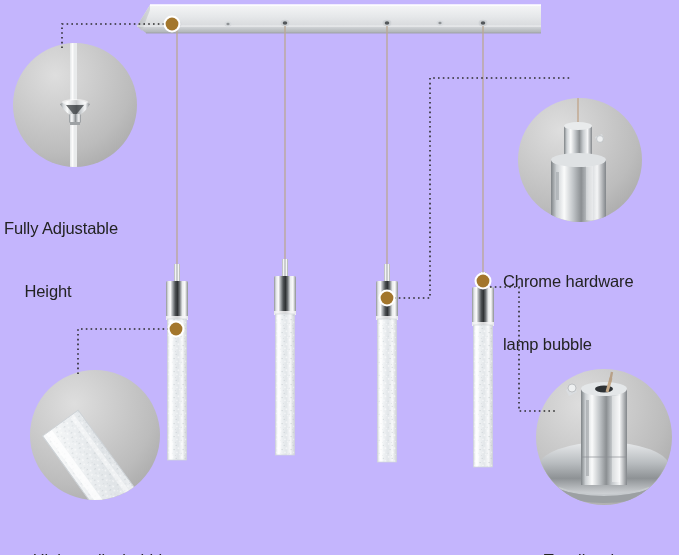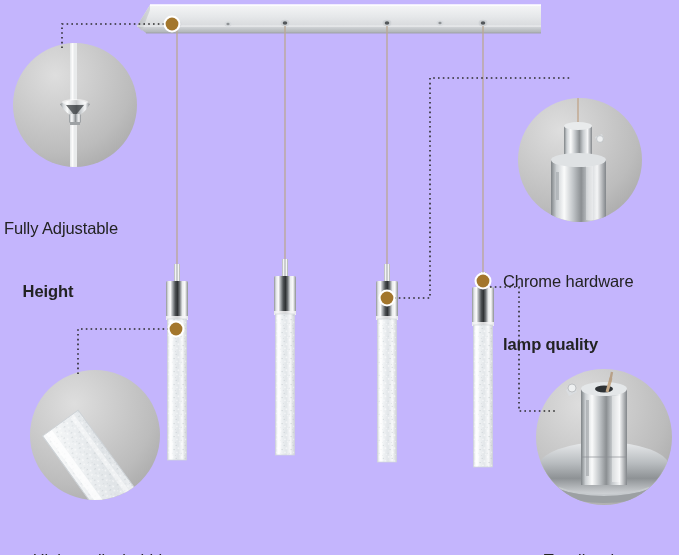--- a/index.html
+++ b/index.html
@@ -21,21 +21,21 @@
   
   .label{
     position:absolute;
     color:#232323;
     font-size:16.5px;
     line-height:21px;
     letter-spacing:-0.1px;
     white-space:pre;
   }
   .label .l1{display:block;}
-  .label .l2{display:block;font-weight:bold;}
+  .label .l2{display:block;}
 
   #label-adjustable{left:4px;  top:176px; text-align:left;}
   #label-adjustable .l2{text-align:center;padding-right:26px;}
 
   #label-chrome{left:503px; top:229px; width:168px;}
   #label-crystal{left:6px;  top:508px; text-align:center; width:192px;}
   #label-tensile{left:528px;top:508px; text-align:center; width:148px;}
 </style>
 </head>
 <body>
@@ -334,21 +334,21 @@
     </g>
   </svg>
 
   <div class="label" id="label-adjustable">
     <span class="l1">Fully Adjustable</span>
     <span class="l2">Height</span>
   </div>
 
   <div class="label" id="label-chrome">
     <span class="l1">Chrome hardware</span>
-    <span class="l2">lamp quality</span>
+    <span class="l2">lamp bubble</span>
   </div>
 
   <div class="label" id="label-crystal">
     <span class="l1">High quality bubble</span>
     
   </div>
 
   <div class="label" id="label-tensile">
     <span class="l1">Tensile wireover</span>
     

